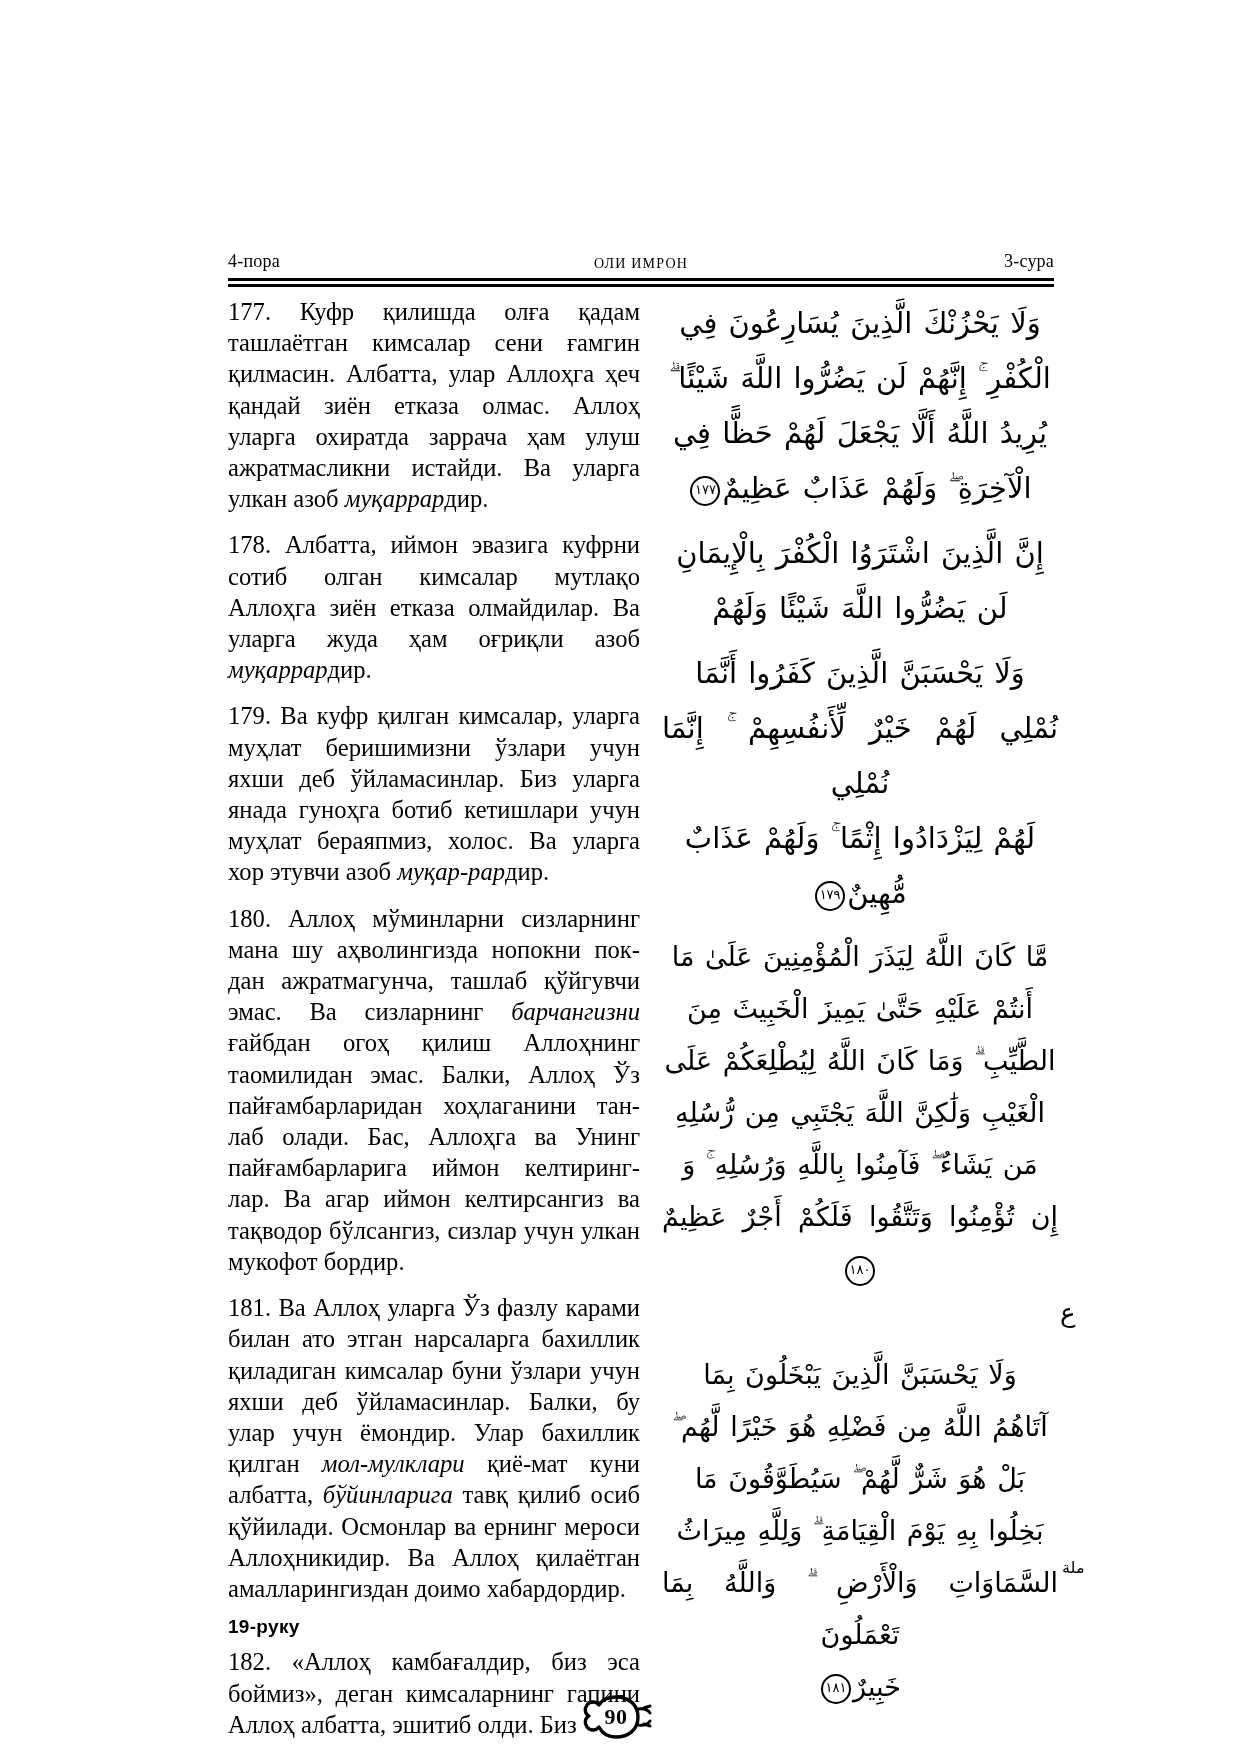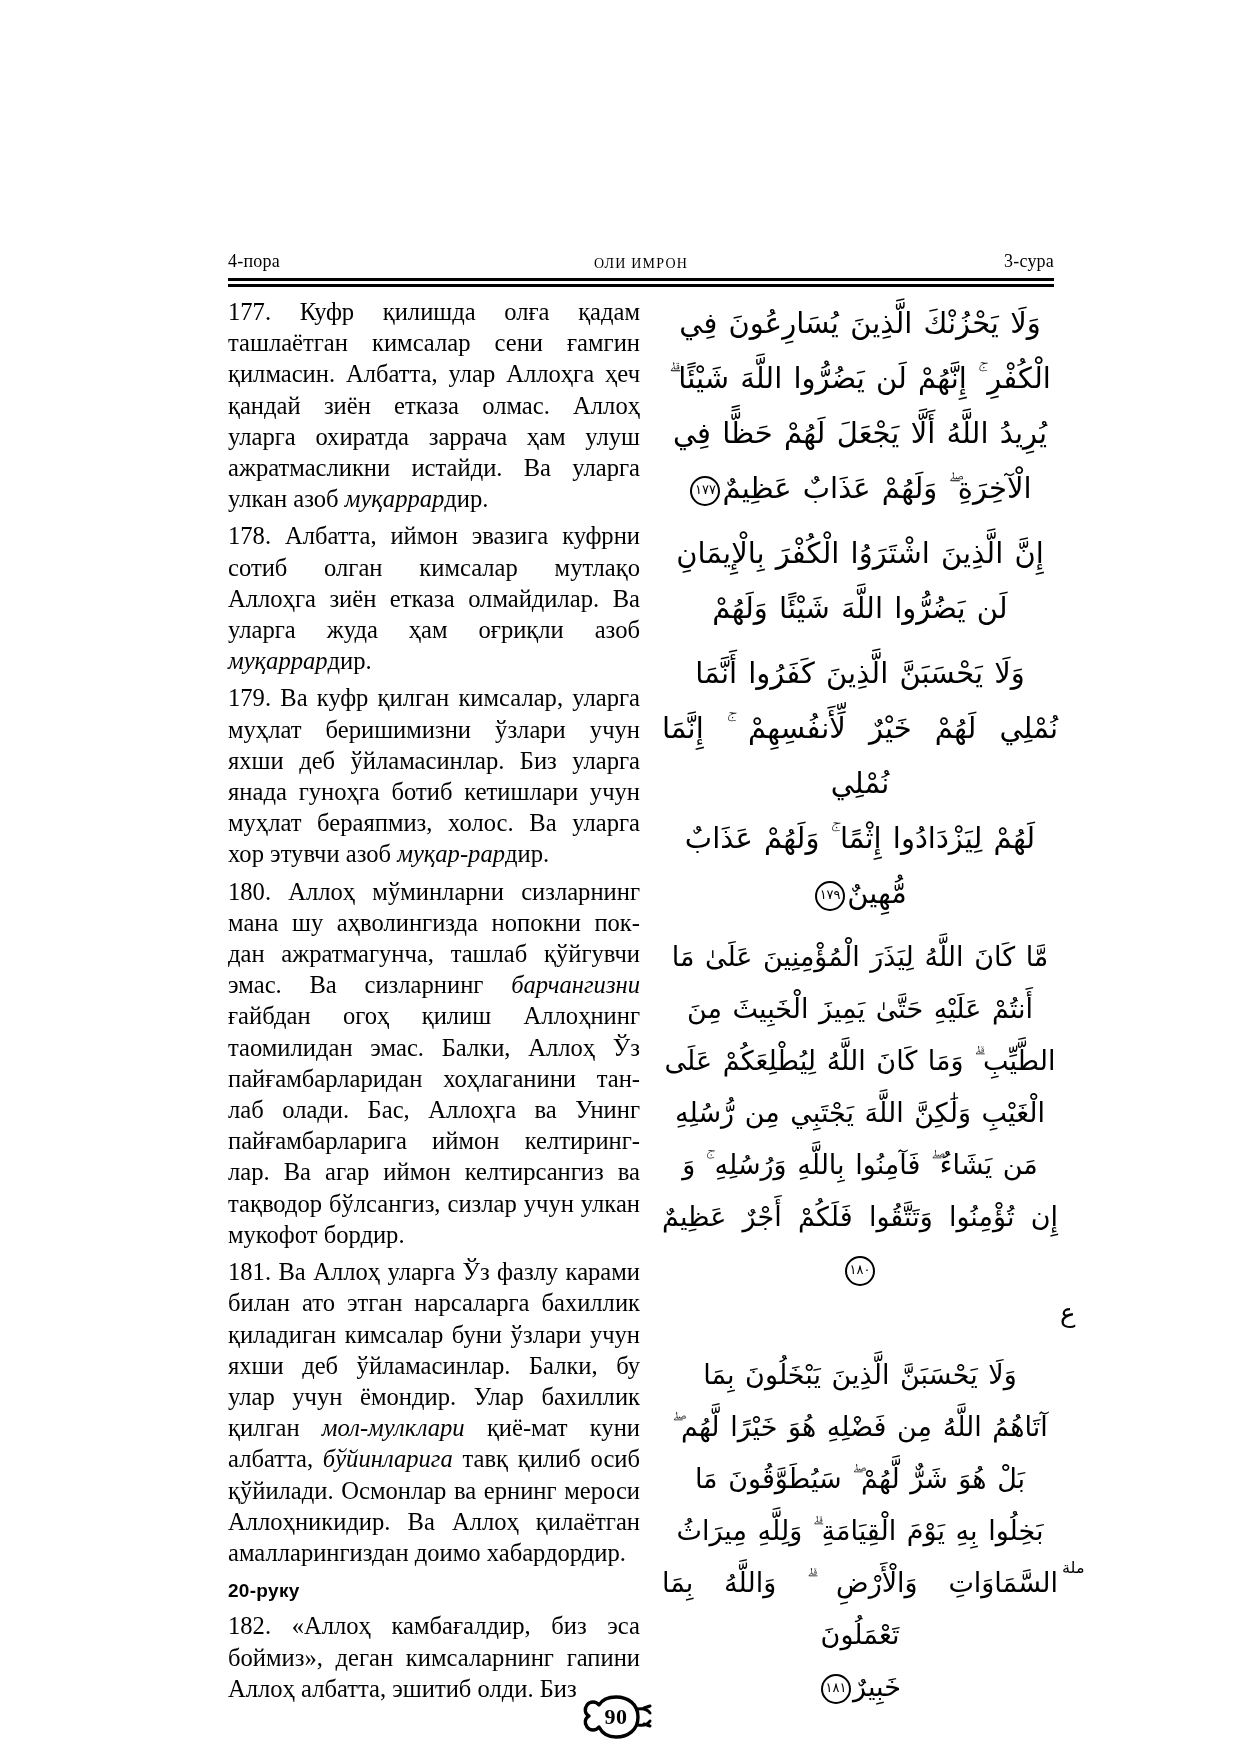--- a/index.html
+++ b/index.html
@@ -78,21 +78,21 @@
     direction: rtl;
     text-align: justify;
     font-size: 30px;
     line-height: 54px;
   }
 
   .para {
     margin: 0 0 0.5px 0;
     text-indent: 0;
   }
-  .para + .para { margin-top: 6px; }
+  .para + .para { margin-top: 15px; }
   .it { font-style: italic; }
 
   .ruku {
     text-align: center;
     font-family: "Liberation Sans", "DejaVu Sans", sans-serif;
     font-weight: bold;
     font-size: 19px;
     margin: 7px 0 4px 0;
     letter-spacing: 0.3px;
   }
@@ -192,21 +192,21 @@
     </p>
 
     <p class="para">
       <span>180. Аллоҳ мўминларни сизларнинг мана шу аҳволингизда нопокни пок-дан ажратмагунча, ташлаб қўйгувчи эмас. Ва сизларнинг </span><span class="it">барчангизни</span><span> ғайбдан огоҳ қилиш Аллоҳнинг таомилидан эмас. Балки, Аллоҳ Ўз пайғамбарларидан хоҳлаганини тан-лаб олади. Бас, Аллоҳга ва Унинг пайғамбарларига иймон келтиринг-лар. Ва агар иймон келтирсангиз ва тақводор бўлсангиз, сизлар учун улкан мукофот бордир.</span>
     </p>
 
     <p class="para">
       <span>181. Ва Аллоҳ уларга Ўз фазлу карами билан ато этган нарсаларга бахиллик қиладиган кимсалар буни ўзлари учун яхши деб ўйламасинлар. Балки, бу улар учун ёмондир. Улар бахиллик қилган </span><span class="it">мол-мулклари</span><span> қиё-мат куни албатта, </span><span class="it">бўйинларига</span><span> тавқ қилиб осиб қўйилади. Осмонлар ва ернинг мероси Аллоҳникидир. Ва Аллоҳ қилаётган амалларингиздан доимо хабардордир.</span>
     </p>
 
-    <div class="ruku">20-руку</div>
+    <div class="ruku">19-руку</div>
 
     <p class="para">
       <span>182. «Аллоҳ камбағалдир, биз эса боймиз», деган кимсаларнинг гапини Аллоҳ албатта, эшитиб олди. Биз</span>
     </p>
 
   </div>
 
   <div class="col-ar">
 
     <div>

